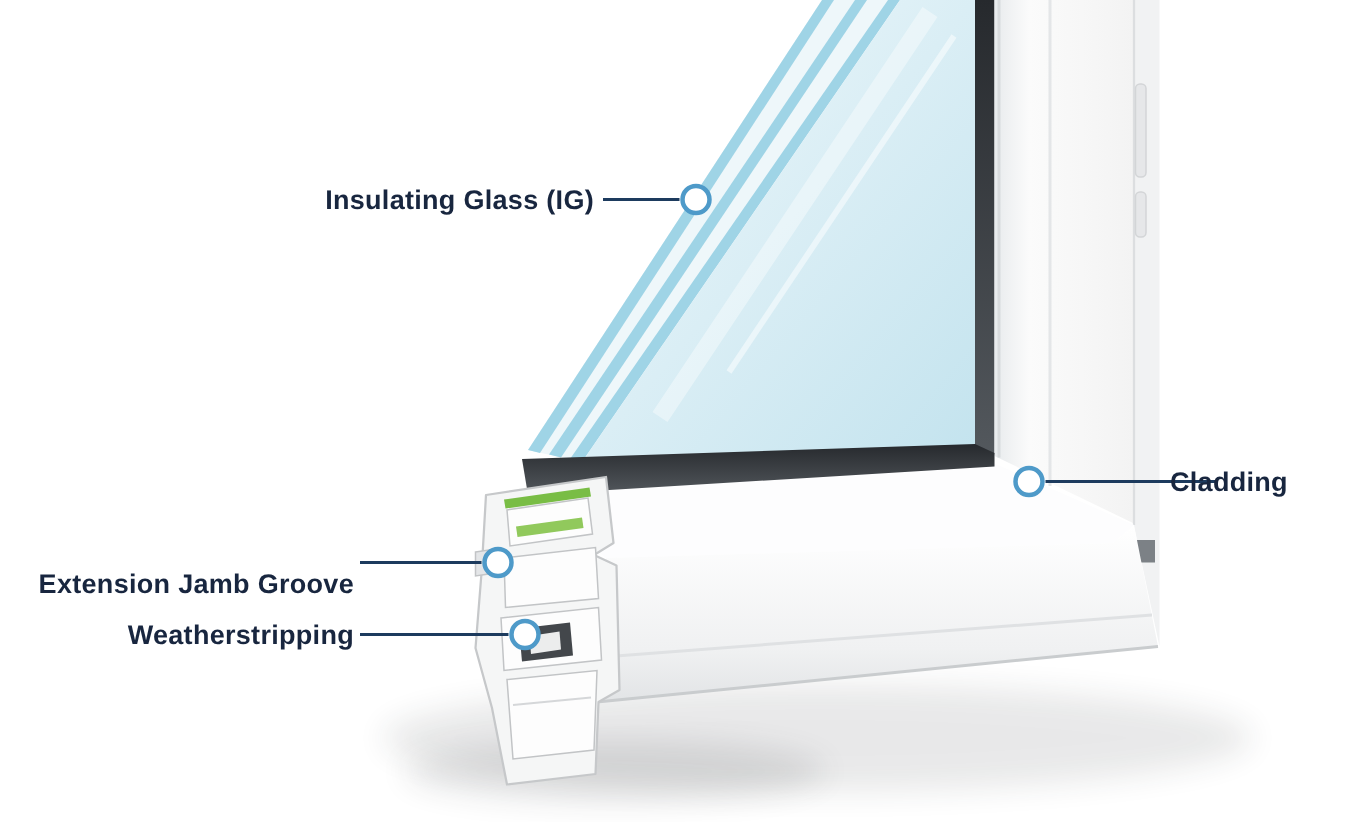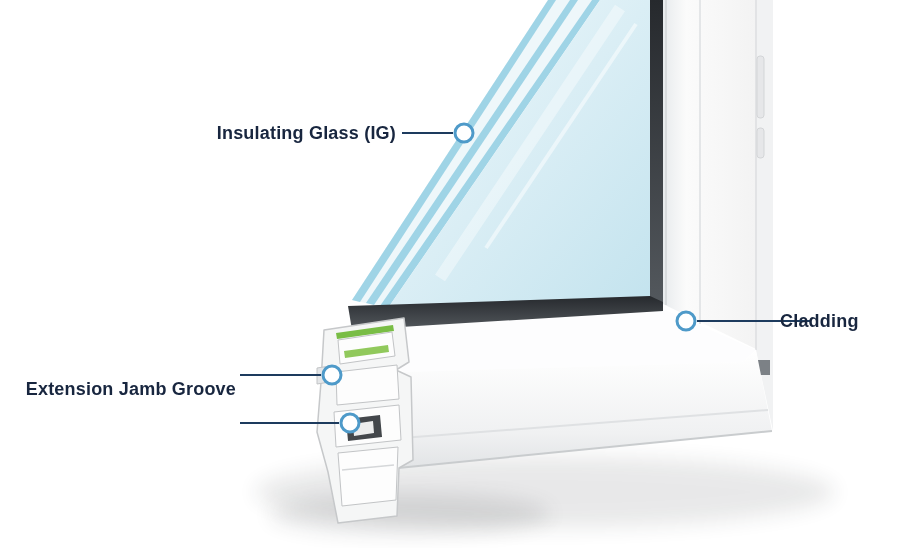--- a/index.html
+++ b/index.html
@@ -116,14 +116,15 @@
       <circle cx="464" cy="133" r="9" fill="#ffffff" stroke="#4e9ac9" stroke-width="3"></circle>
       <circle cx="686" cy="321" r="9" fill="#ffffff" stroke="#4e9ac9" stroke-width="3"></circle>
       <circle cx="332" cy="375" r="9" fill="#ffffff" stroke="#4e9ac9" stroke-width="3"></circle>
       <circle cx="350" cy="423" r="9" fill="#ffffff" stroke="#4e9ac9" stroke-width="3"></circle>
     </g>
   </svg>
 
   <div class="label label-ig">Insulating Glass (IG)</div>
   <div class="label label-cladding">Cladding</div>
   <div class="label label-ext">Extension Jamb Groove</div>
+  <div class="label label-weather">Weatherstripping</div>
 
 </div>
 
 </body></html>

